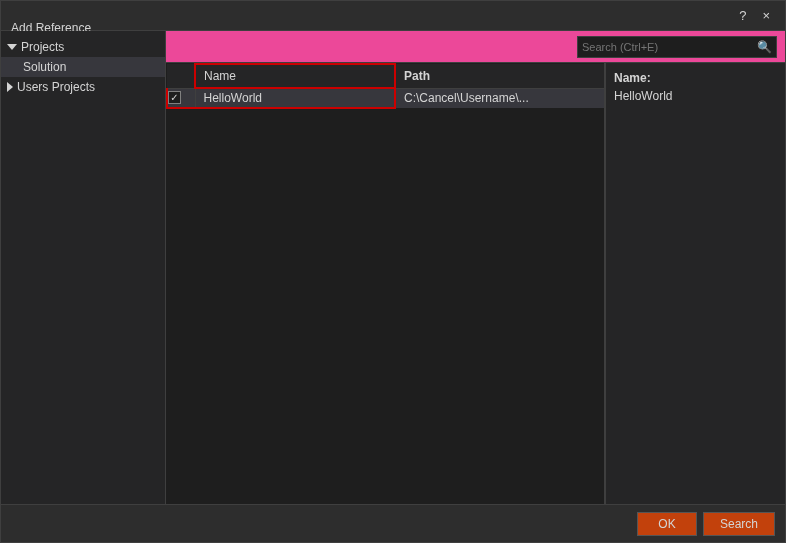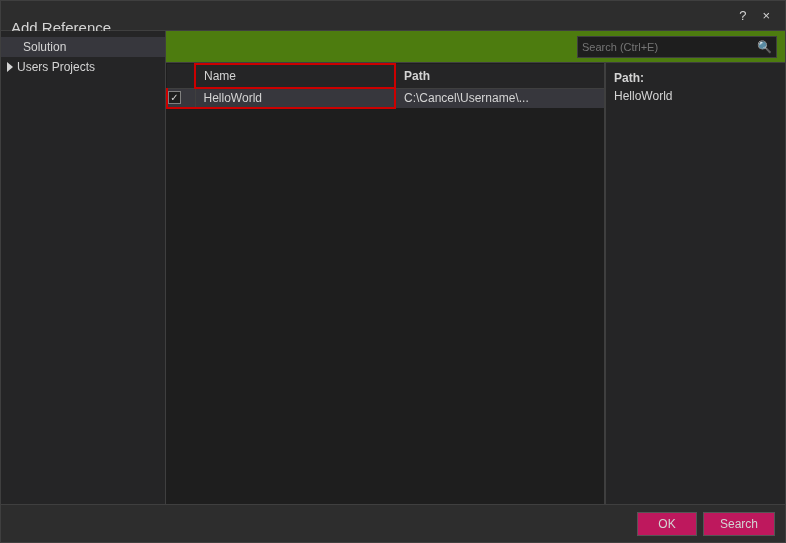--- a/index.html
+++ b/index.html
@@ -27,21 +27,21 @@
       padding: 6px 10px;
       display: flex;
       justify-content: space-between;
       align-items: center;
       border-bottom: 1px solid #3f3f3f;
       height: 30px;
     }
 
     .title-bar-text {
       color: #d4d4d4;
-      font-size: 15px;
+      font-size: 12px;
       margin-top: 24px;
     }
 
     .title-bar-controls {
       display: flex;
       gap: 6px;
       align-items: center;
     }
 
     .title-btn {
@@ -111,21 +111,21 @@
       display: flex;
       flex-direction: column;
       flex: 1;
     }
 
     .top-bar {
       display: flex;
       align-items: center;
       justify-content: flex-end;
       padding: 4px 8px;
-      background: #4d7c0f;
+      background: #ec4899;
       border-bottom: 1px solid #3f3f3f;
       height: 32px;
     }
 
     .search-box {
       display: flex;
       align-items: center;
       border: 1px solid #3f3f3f;
       background: #1e1e1e;
       height: 22px;
@@ -188,21 +188,21 @@
       justify-content: flex-end;
       align-items: center;
       padding: 6px 10px;
       background: #2d2d2d;
       border-top: 1px solid #3f3f3f;
       height: 38px;
       gap: 6px;
     }
 
     .footer-btn {
-      background: #be185d;
+      background: #c2410c;
       border: 1px solid #555;
       color: #d4d4d4;
       padding: 4px 16px;
       cursor: pointer;
       font-size: 12px;
       min-width: 60px;
       text-align: center;
     }
 
     .checkbox-visual {
@@ -230,20 +230,24 @@
     <span class="title-bar-text">Add Reference</span>
     <div class="title-bar-controls">
       <button class="title-btn">?</button>
       <button class="title-btn">×</button>
     </div>
   </div>
 
   <div class="main-content">
 
     <div class="sidebar">
+      <div class="sidebar-section-header">
+        <span class="triangle-down"></span>
+        <span>Projects</span>
+      </div>
       <div class="sidebar-item active">
         <span>Solution</span>
       </div>
       <div class="sidebar-section-header">
         <span class="triangle-right"></span>
         <span>Users Projects</span>
       </div>
     </div>
 
     <div class="right-panel">
@@ -279,21 +283,21 @@
                   <div class="checkbox-visual">✓</div>
                 </td>
                 <td style="padding: 2px 8px; color:#d4d4d4; border-right:1px solid #3f3f3f; border-bottom: 2px solid #cc0000; border-right: 2px solid #cc0000;">HelloWorld</td>
                 <td style="padding: 2px 8px; color:#d4d4d4;">C:\Cancel\Username\...</td>
               </tr>
             </tbody>
           </table>
         </div>
 
         <div class="properties-panel">
-          <div class="prop-label">Path:</div>
+          <div class="prop-label">Name:</div>
           <div class="prop-value">HelloWorld</div>
         </div>
       </div>
     </div>
   </div>
 
   <div class="footer">
     <button class="footer-btn">OK</button>
     <button class="footer-btn">Search</button>
   </div>

